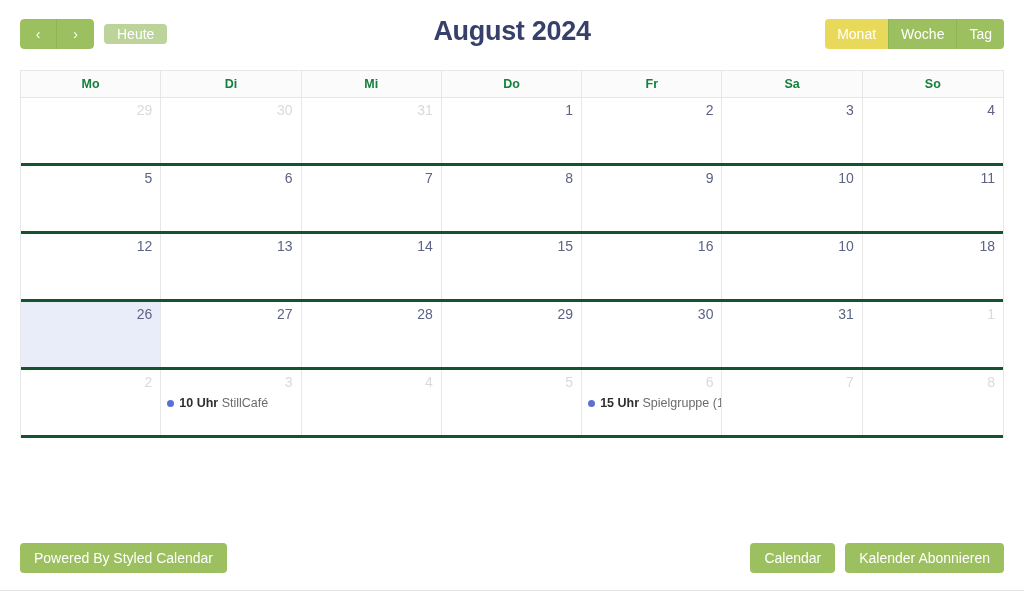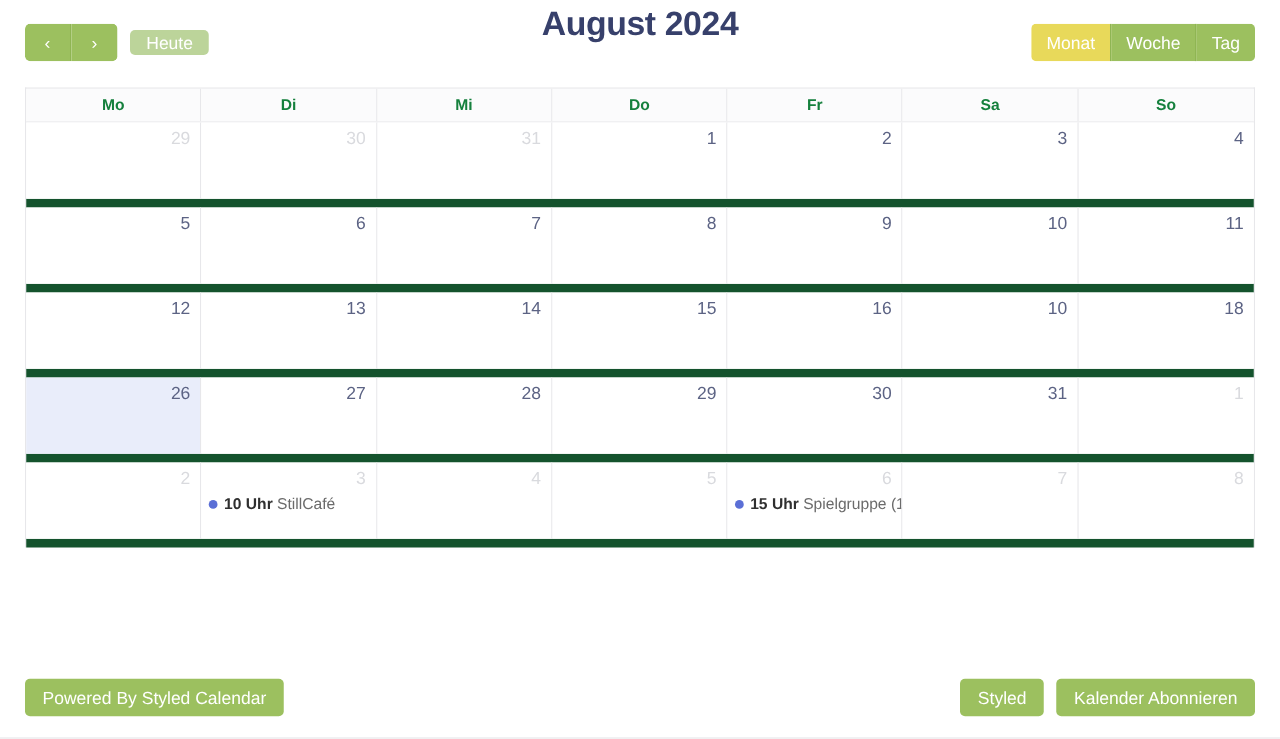--- a/index.html
+++ b/index.html
@@ -53,21 +53,21 @@
     color: #ffffff;
     font-size: 14px;
     padding: 0 13px;
     cursor: pointer;
     font-family: "Liberation Sans", sans-serif;
   }
 
   .tb-title {
     position: absolute;
     left: 0; right: 0;
-    top: 4px;
+    top: 16px;
     text-align: center;
     font-size: 27px;
     font-weight: bold;
     color: #37406b;
     letter-spacing: -0.3px;
     pointer-events: none;
   }
 
   .tb-right {
     margin-left: auto;
@@ -117,21 +117,21 @@
     font-weight: bold;
     color: #15803d;
     border-right: 1px solid #e7e7ea;
     background: #fbfbfc;
   }
   .dowcell:last-child { border-right: none; }
 
   .weekrow {
     display: grid;
     grid-template-columns: repeat(7, 1fr);
-    border-bottom: 7px solid #14532d;
+    border-bottom: 3px solid #14532d;
     height: 68px;
   }
   .daycell {
     position: relative;
     border-right: 1px solid #e7e7ea;
     overflow: hidden;
     background: #ffffff;
     padding: 4px 0 0 0;
   }
   .daycell:last-child { border-right: none; }
@@ -375,19 +375,19 @@
           <div class="daycell other">
             <div class="daynum">8</div>
           </div>
         </div>
       </div>
   </div>
 
   <div class="footer">
     <button class="powered">Powered By Styled Calendar</button>
     <div class="foot-right">
-      <button class="footbtn">Styled</button>
+      <button class="footbtn">Calendar</button>
       <button class="footbtn">Kalender Abonnieren</button>
     </div>
   </div>
 
   <div class="bottomline"></div>
 </div>
 
 </body></html>

